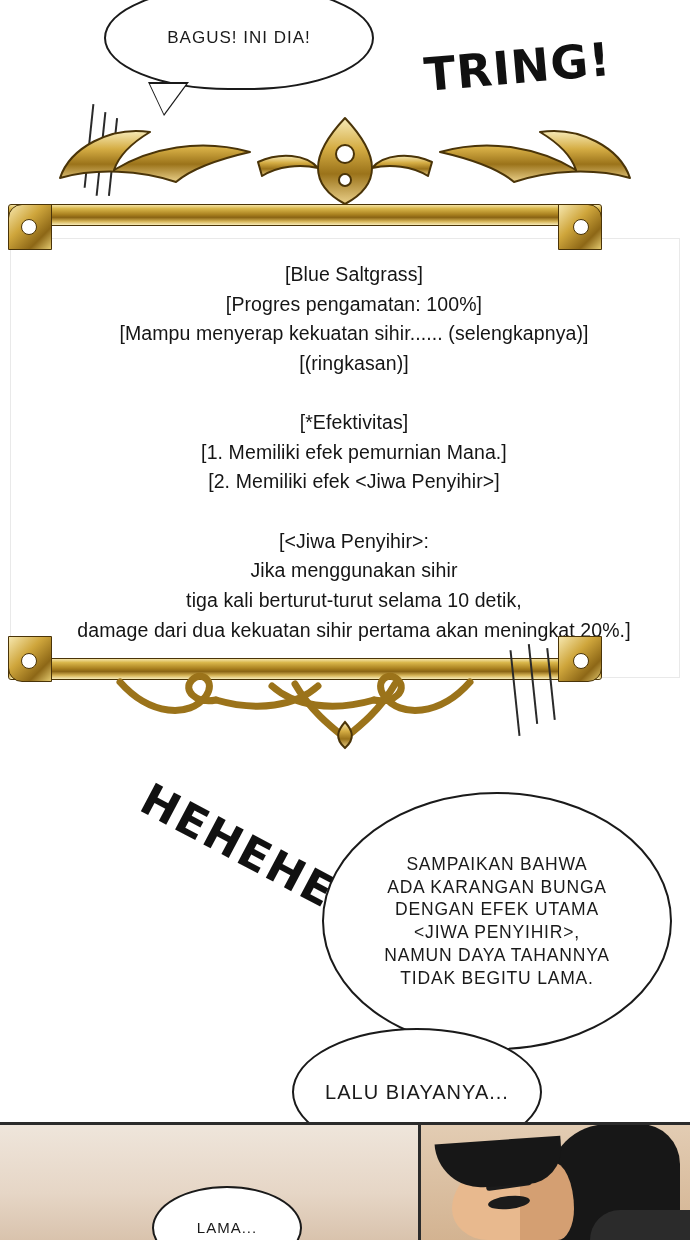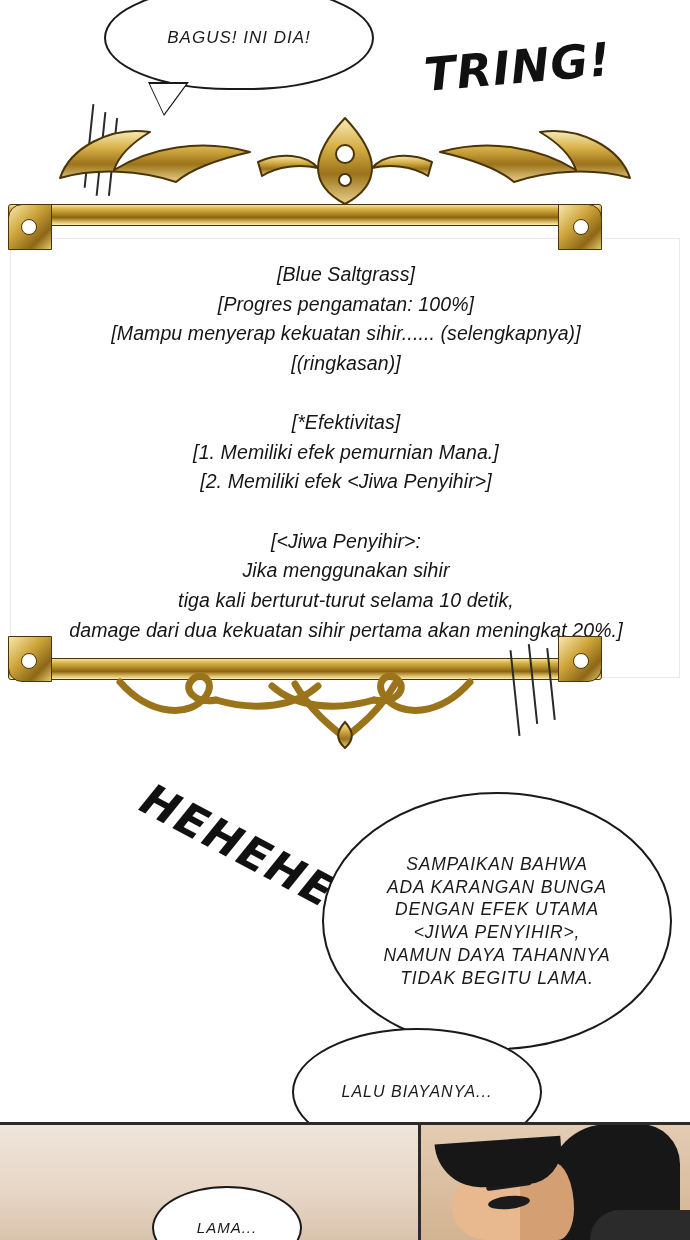--- a/index.html
+++ b/index.html
@@ -15,21 +15,20 @@
     font-family: "Liberation Sans", sans-serif;
   }
 
   .panel {
     position: absolute;
     left: 0;
     top: 0;
     width: 690px;
     height: 1008px;
     background: #ffffff;
-    font-style: italic;
   }
 
   
   .bubble {
     position: absolute;
     background: #ffffff;
     border: 2.5px solid #1a1a1a;
     border-radius: 50% / 50%;
     box-sizing: border-box;
     display: flex;
@@ -90,21 +89,21 @@
   }
   #bubble-big .bubble-text { line-height: 1.3; letter-spacing: 0.8px; }
 
   
   #bubble-lalu {
     left: 292px;
     top: 1028px;
     width: 250px;
     height: 128px;
     border-radius: 50%;
-    font-size: 16px;
+    font-size: 20px;
   }
   #bubble-lalu .bubble-text { letter-spacing: 1px; }
 
   
   #bubble-baik {
     left: 152px;
     top: 1186px;
     width: 150px;
     height: 84px;
     border-radius: 50%;
@@ -140,21 +139,21 @@
     position: absolute;
     left: 10px;
     top: 238px;
     width: 670px;
     height: 440px;
     background: #ffffff;
     box-shadow: 0 0 0 1px #e9e9e9 inset;
   }
   #status-text {
     position: absolute;
-    left: 1px;
+    left: 9px;
     top: 22px;
     width: 670px;
     text-align: center;
     font-size: 19.5px;
     line-height: 1.52;
     color: #151515;
     white-space: pre-line;
     letter-spacing: 0.1px;
   }
 

